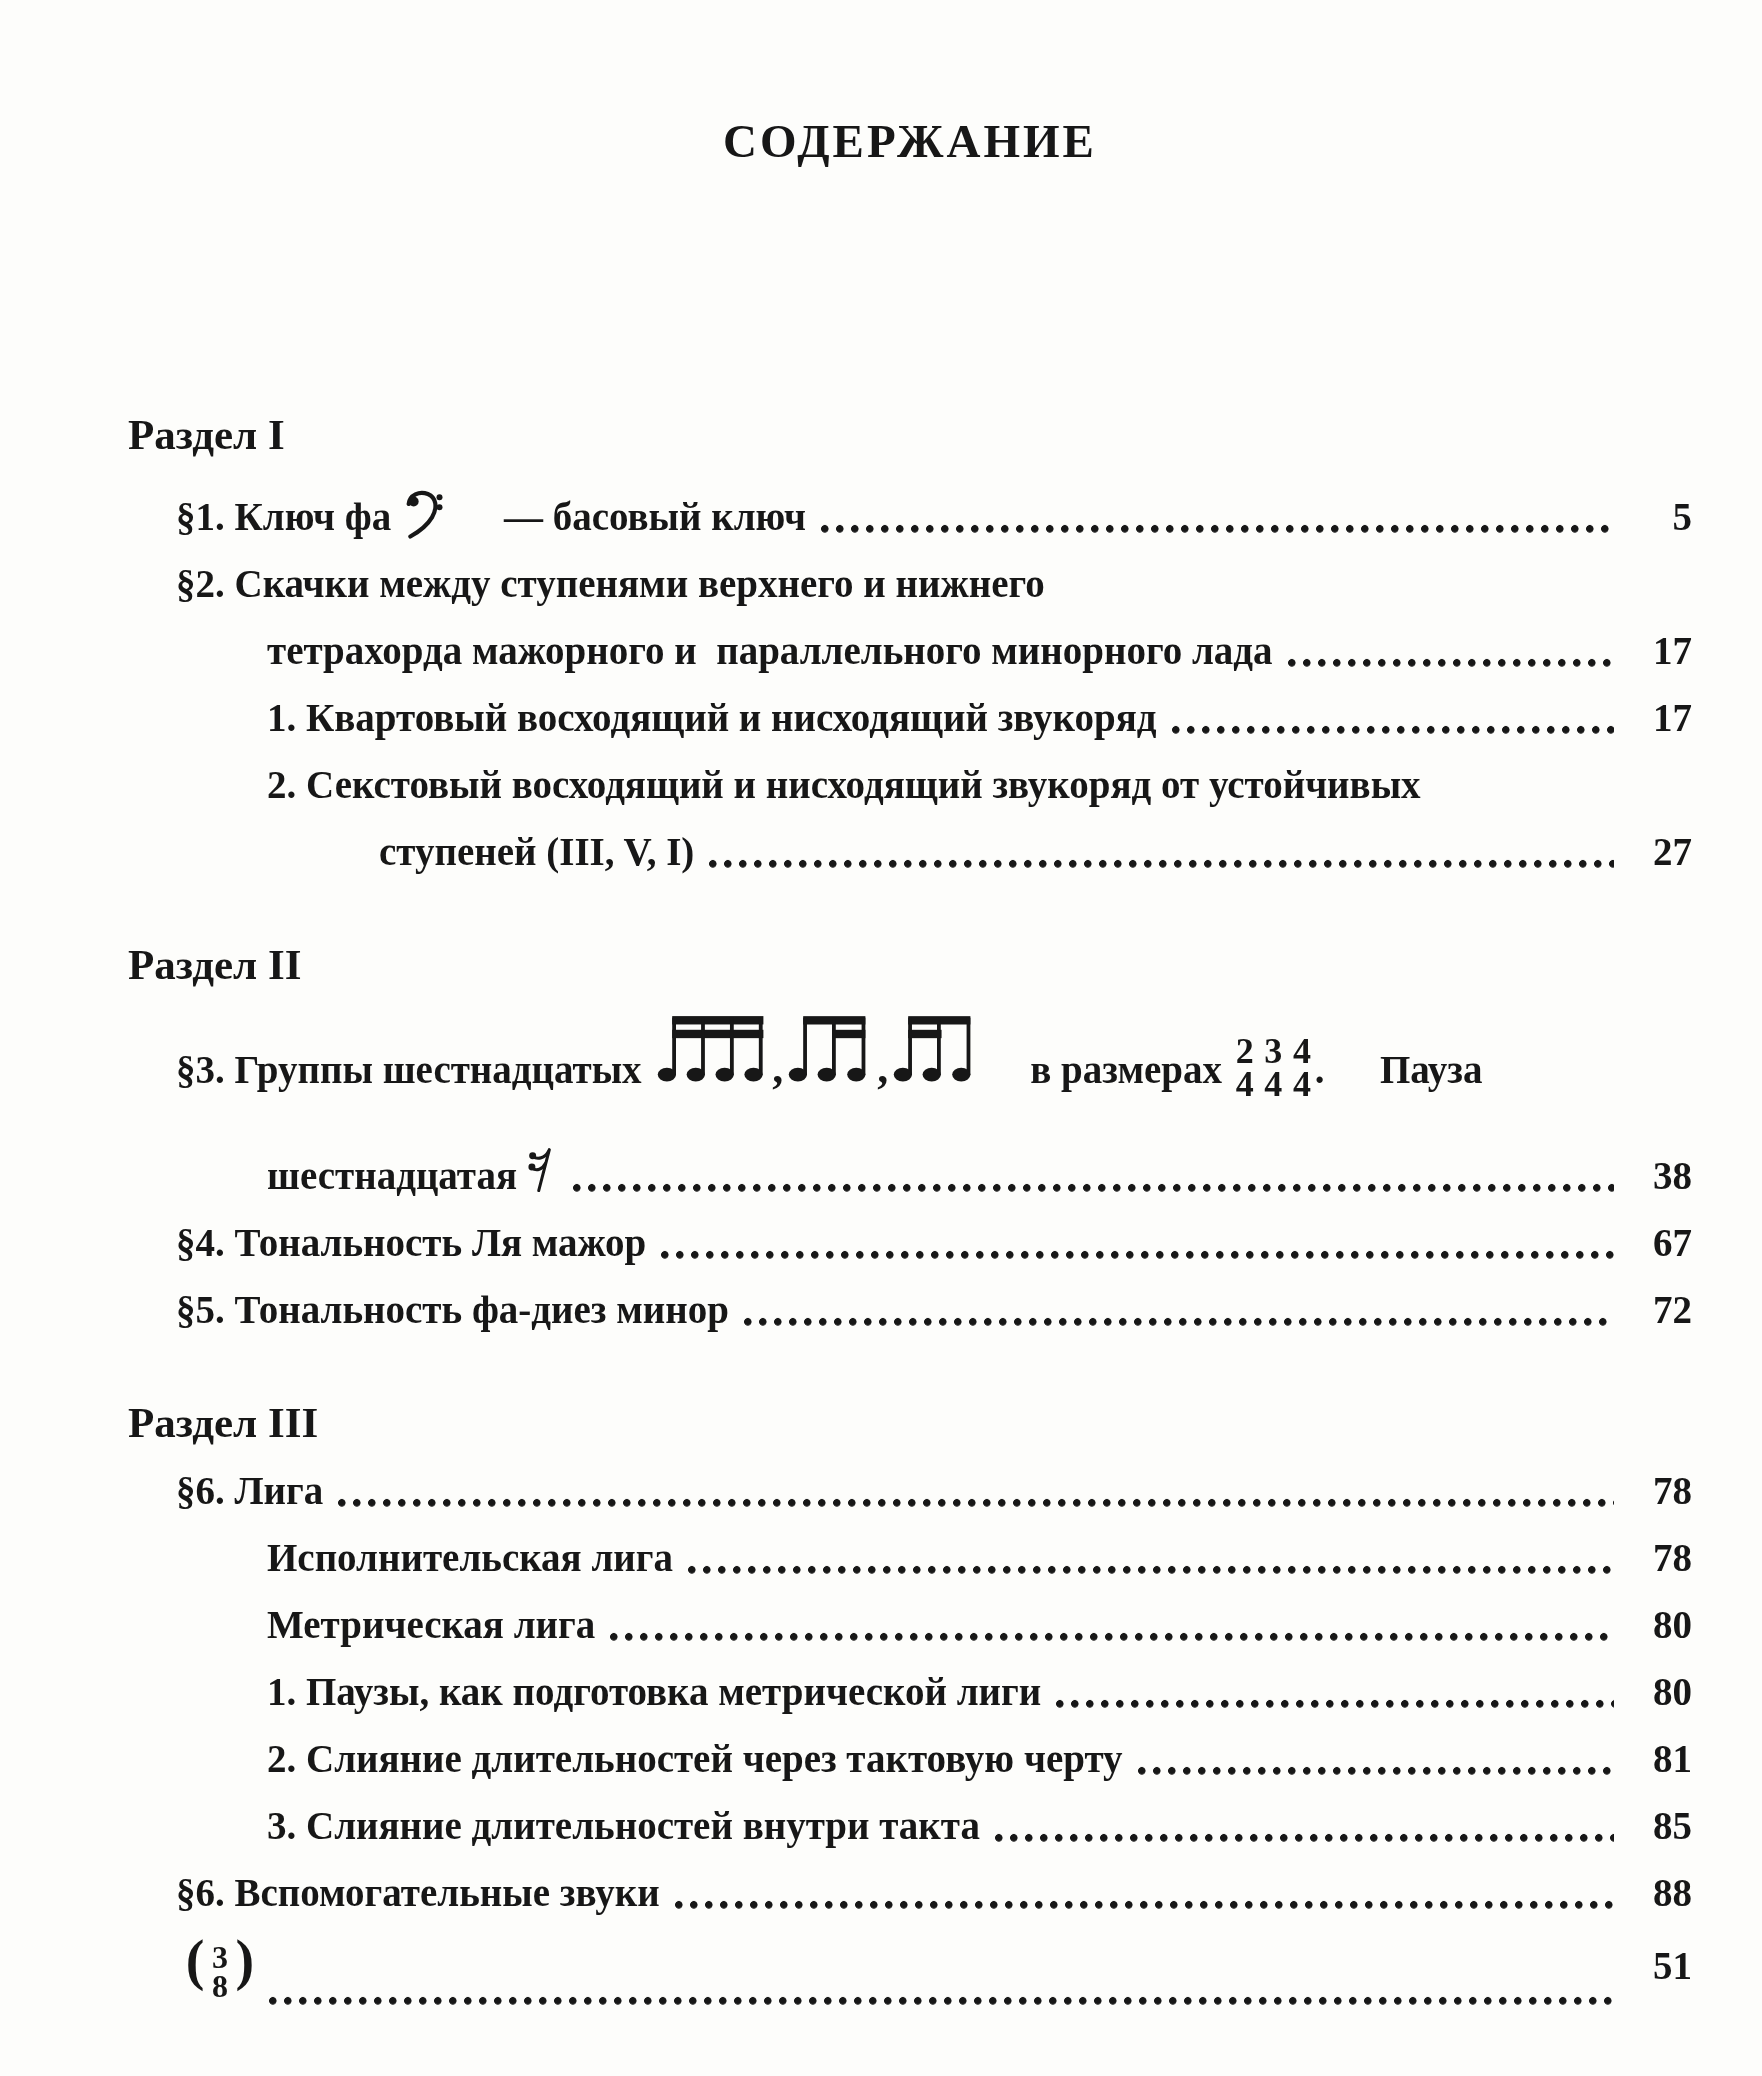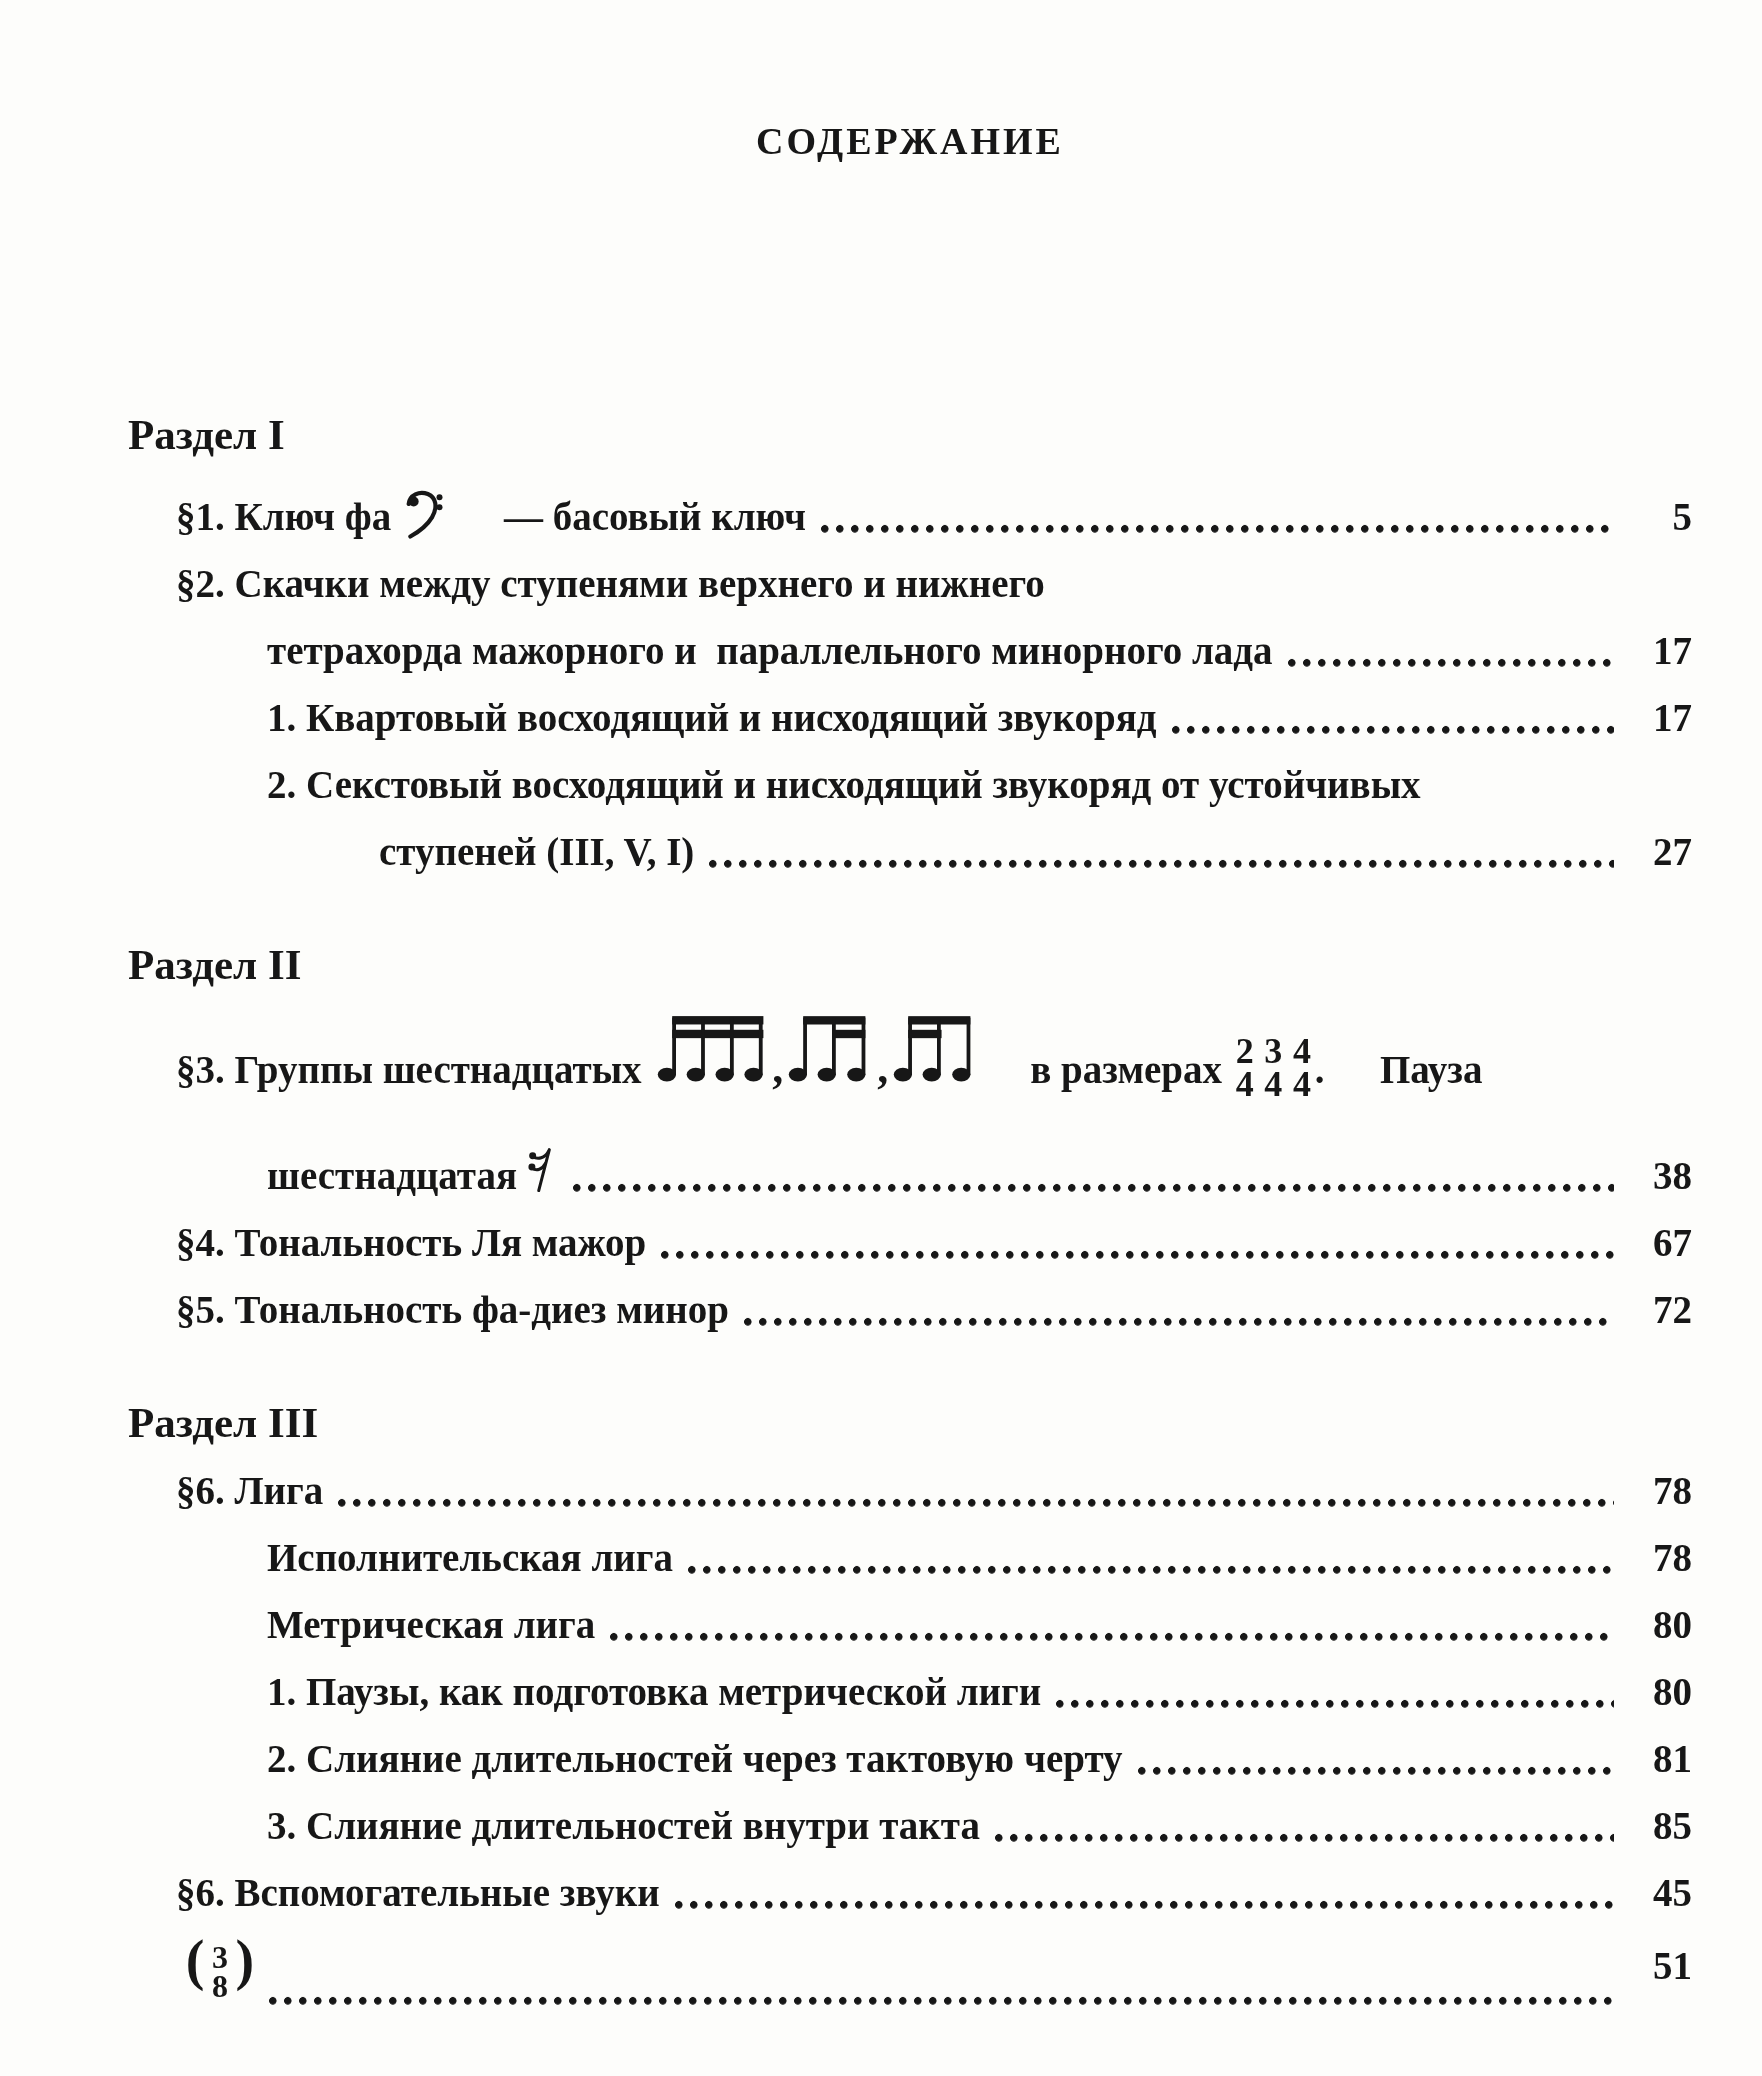--- a/index.html
+++ b/index.html
@@ -10,21 +10,21 @@
     margin: 0 auto;
     background: #fdfdfb;
     color: #171717;
     font-family: "Liberation Serif", "DejaVu Serif", serif;
     font-weight: bold;
     box-sizing: border-box;
     padding: 114px 70px 0 128px;
     overflow: hidden;
   }
   h1.doc-title {
-    font-size: 38px;
+    font-size: 47px;
     line-height: 55px;
     letter-spacing: 3px;
     text-align: center;
     margin: 0;
   }
   section.toc-section { margin: 0; }
   section.toc-section:first-of-type { margin-top: 241px; }
   section.toc-section + section.toc-section { margin-top: 65px; }
   h2.section-heading {
     font-size: 43px;
@@ -247,21 +247,21 @@
 
     <div class="row ind1">
       <span class="lbl">3. Слияние длительностей внутри такта</span>
       <span class="dots"></span>
       <span class="pg">85</span>
     </div>
 
     <div class="row">
       <span class="lbl">§6. Вспомогательные звуки</span>
       <span class="dots"></span>
-      <span class="pg">45</span>
+      <span class="pg">88</span>
     </div>
 
     <div class="row">
       <span class="lbl">&nbsp;</span>
       <span class="bigparen">(</span>
       <span class="frac">
         <span>3</span>
         <span>8</span>
       </span>
       <span class="bigparen">)</span>

